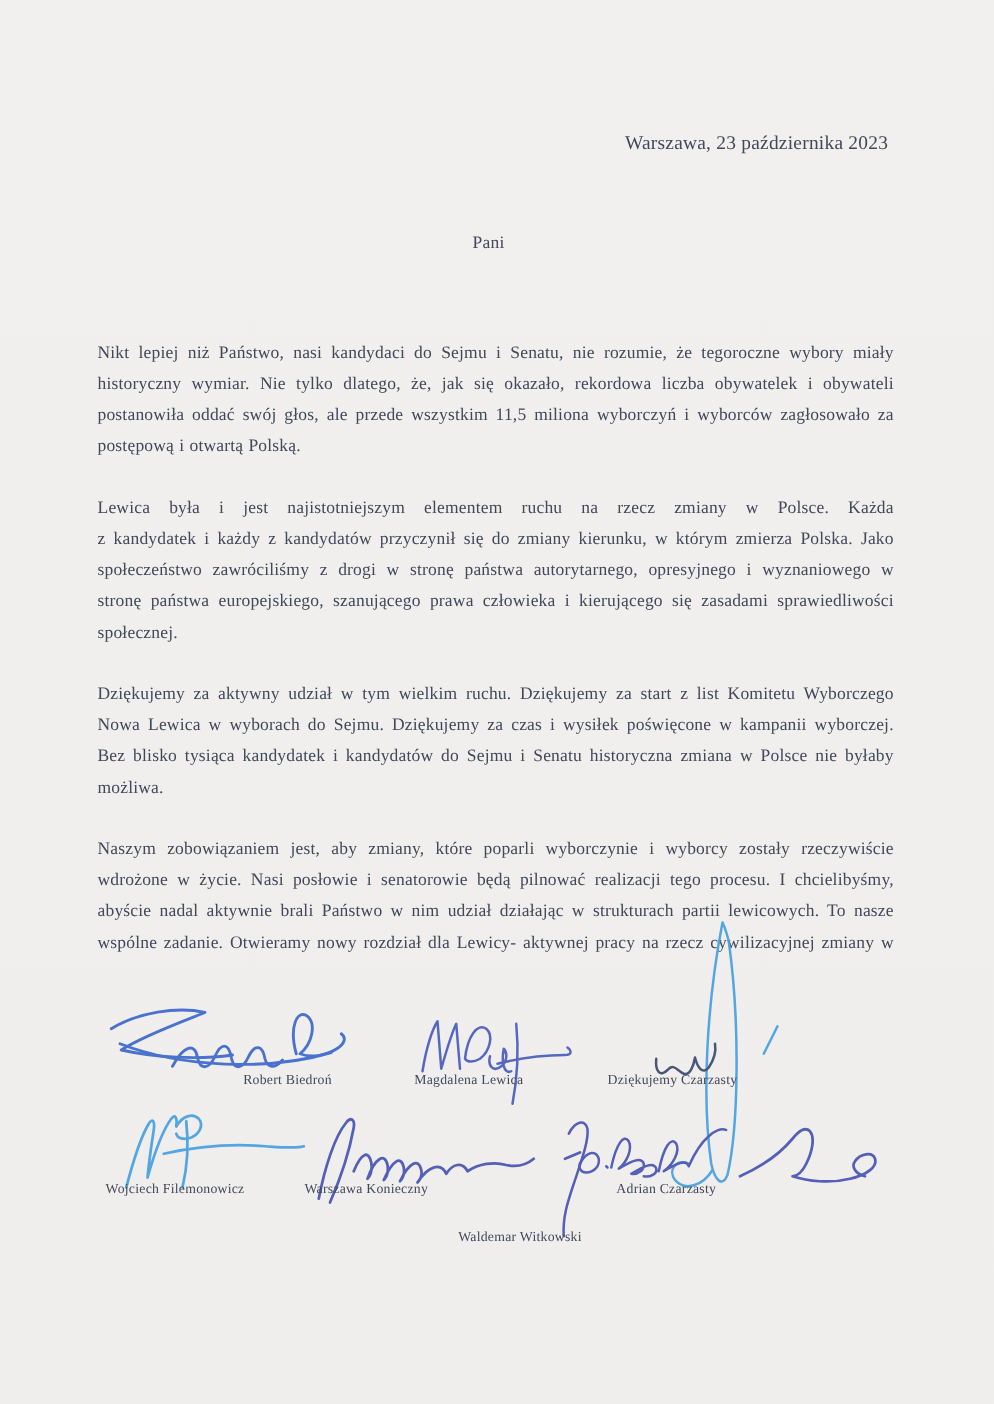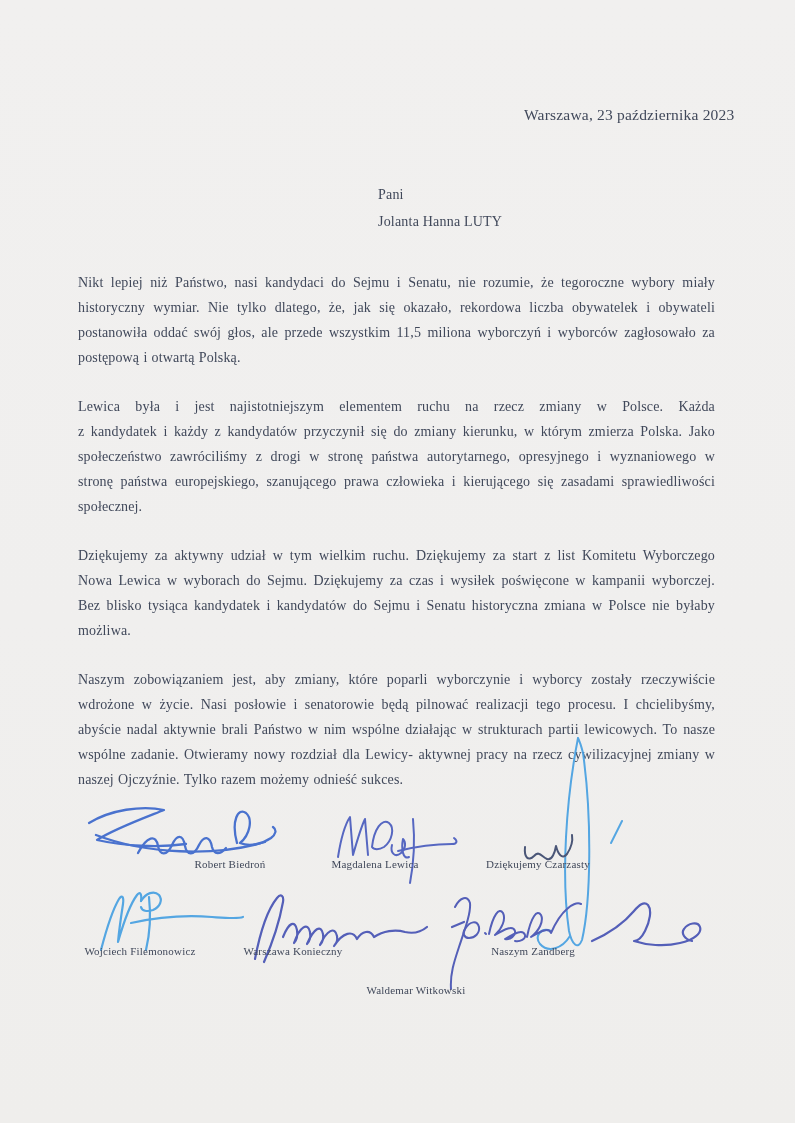--- a/index.html
+++ b/index.html
@@ -10,21 +10,21 @@
   html,body{margin:0;padding:0;background:var(--paper);}
   .page{
     position:relative;
     width:795px;height:1123px;
     background:linear-gradient(180deg,#f1f0ef 0%,#f0efee 55%,#efeeec 100%);
     font-family:"Liberation Serif","DejaVu Serif",serif;
     color:var(--ink-text);
     overflow:hidden;
   }
   .date-line{
-    position:absolute;left:524px;top:106px;
+    position:absolute;left:500px;top:106px;
     font-size:15.5px;letter-spacing:.2px;white-space:nowrap;
   }
   .addressee{
     position:absolute;left:378px;top:182px;
     font-size:14px;line-height:26.5px;letter-spacing:.2px;font-family:Liberation Serif, serif;
   }
   .letter-body{
     position:absolute;left:78px;top:270px;width:637px;
     font-size:14px;line-height:25px;letter-spacing:.15px;
     word-spacing:.5px;
@@ -51,21 +51,20 @@
 </style>
 </head>
 <body>
 
 <div class="page">
 
   <div class="date-line">Warszawa, 23 października 2023</div>
 
   <div class="addressee">
     <div>Pani</div>
-    <div>Jolanta Hanna LUTY</div>
   </div>
 
   <div class="letter-body">
       <div class="para">
         <div class="line">Nikt lepiej niż Państwo, nasi kandydaci do Sejmu i Senatu, nie rozumie, że tegoroczne wybory miały</div>
         <div class="line">historyczny wymiar. Nie tylko dlatego, że, jak się okazało, rekordowa liczba obywatelek i obywateli</div>
         <div class="line">postanowiła oddać swój głos, ale przede wszystkim 11,5 miliona wyborczyń i wyborców zagłosowało za</div>
         <div class="line last">postępową i otwartą Polską.</div>
       </div>
       <div class="para">
@@ -77,23 +76,22 @@
       </div>
       <div class="para">
         <div class="line">Dziękujemy za aktywny udział w tym wielkim ruchu. Dziękujemy za start z list Komitetu Wyborczego</div>
         <div class="line">Nowa Lewica w wyborach do Sejmu. Dziękujemy za czas i wysiłek poświęcone w kampanii wyborczej.</div>
         <div class="line">Bez blisko tysiąca kandydatek i kandydatów do Sejmu i Senatu historyczna zmiana w Polsce nie byłaby</div>
         <div class="line last">możliwa.</div>
       </div>
       <div class="para">
         <div class="line">Naszym zobowiązaniem jest, aby zmiany, które poparli wyborczynie i wyborcy zostały rzeczywiście</div>
         <div class="line">wdrożone w życie. Nasi posłowie i senatorowie będą pilnować realizacji tego procesu. I chcielibyśmy,</div>
-        <div class="line">abyście nadal aktywnie brali Państwo w nim wspólne działając w strukturach partii lewicowych. To nasze</div>
+        <div class="line">abyście nadal aktywnie brali Państwo w nim udział działając w strukturach partii lewicowych. To nasze</div>
         <div class="line">wspólne zadanie. Otwieramy nowy rozdział dla Lewicy- aktywnej pracy na rzecz cywilizacyjnej zmiany w</div>
-        <div class="line last">naszej Ojczyźnie. Tylko razem możemy odnieść sukces.</div>
       </div>
     </div>
 
   <svg class="sigs" viewBox="0 0 795 1123" aria-hidden="true">
 
     <g stroke-width="2.3" stroke="#3c68cc">
       <path d="M 89 823 C 110 810 142 805 164 810 C 144 818 114 829 97 840 C 124 846 158 848 186 844"></path>
       <path d="M 138 853 C 147 836 156 834 158 846 C 160 856 167 856 172 845 C 177 834 183 834 185 846 C 187 856 194 856 199 845 C 204 835 210 836 212 847 C 214 855 220 855 226 848"></path>
       <path d="M 237 843 C 231 821 238 807 246 813 C 253 819 250 835 240 843 C 250 847 262 844 271 838 C 276 834 277 830 273 827"></path>
       <path d="M 96 835 C 145 854 215 857 265 842"></path>
@@ -137,15 +135,15 @@
       <path d="M 592 941 C 610 933 624 923 634 911 C 639 905 644 901 648 905 C 652 910 650 921 645 931 C 642 937 638 941 634 941 C 646 945 664 947 680 943 C 694 940 702 933 700 927 C 698 921 688 923 684 929 C 681 933 684 939 692 941"></path>
     </g>
   </svg>
 
   <span class="sig-name n-biedron">Robert Biedroń</span>
   <span class="sig-name n-biejat">Magdalena Lewica</span>
   <span class="sig-name n-czarzasty">Dziękujemy Czarzasty</span>
   <span class="sig-name n-filemonowicz">Wojciech Filemonowicz</span>
   <span class="sig-name n-konieczny">Warszawa Konieczny</span>
   <span class="sig-name n-witkowski">Waldemar Witkowski</span>
-  <span class="sig-name n-zandberg">Naszym Zandberg</span>
+  <span class="sig-name n-zandberg">Adrian Czarzasty</span>
 
 </div>
 
 </body></html>

